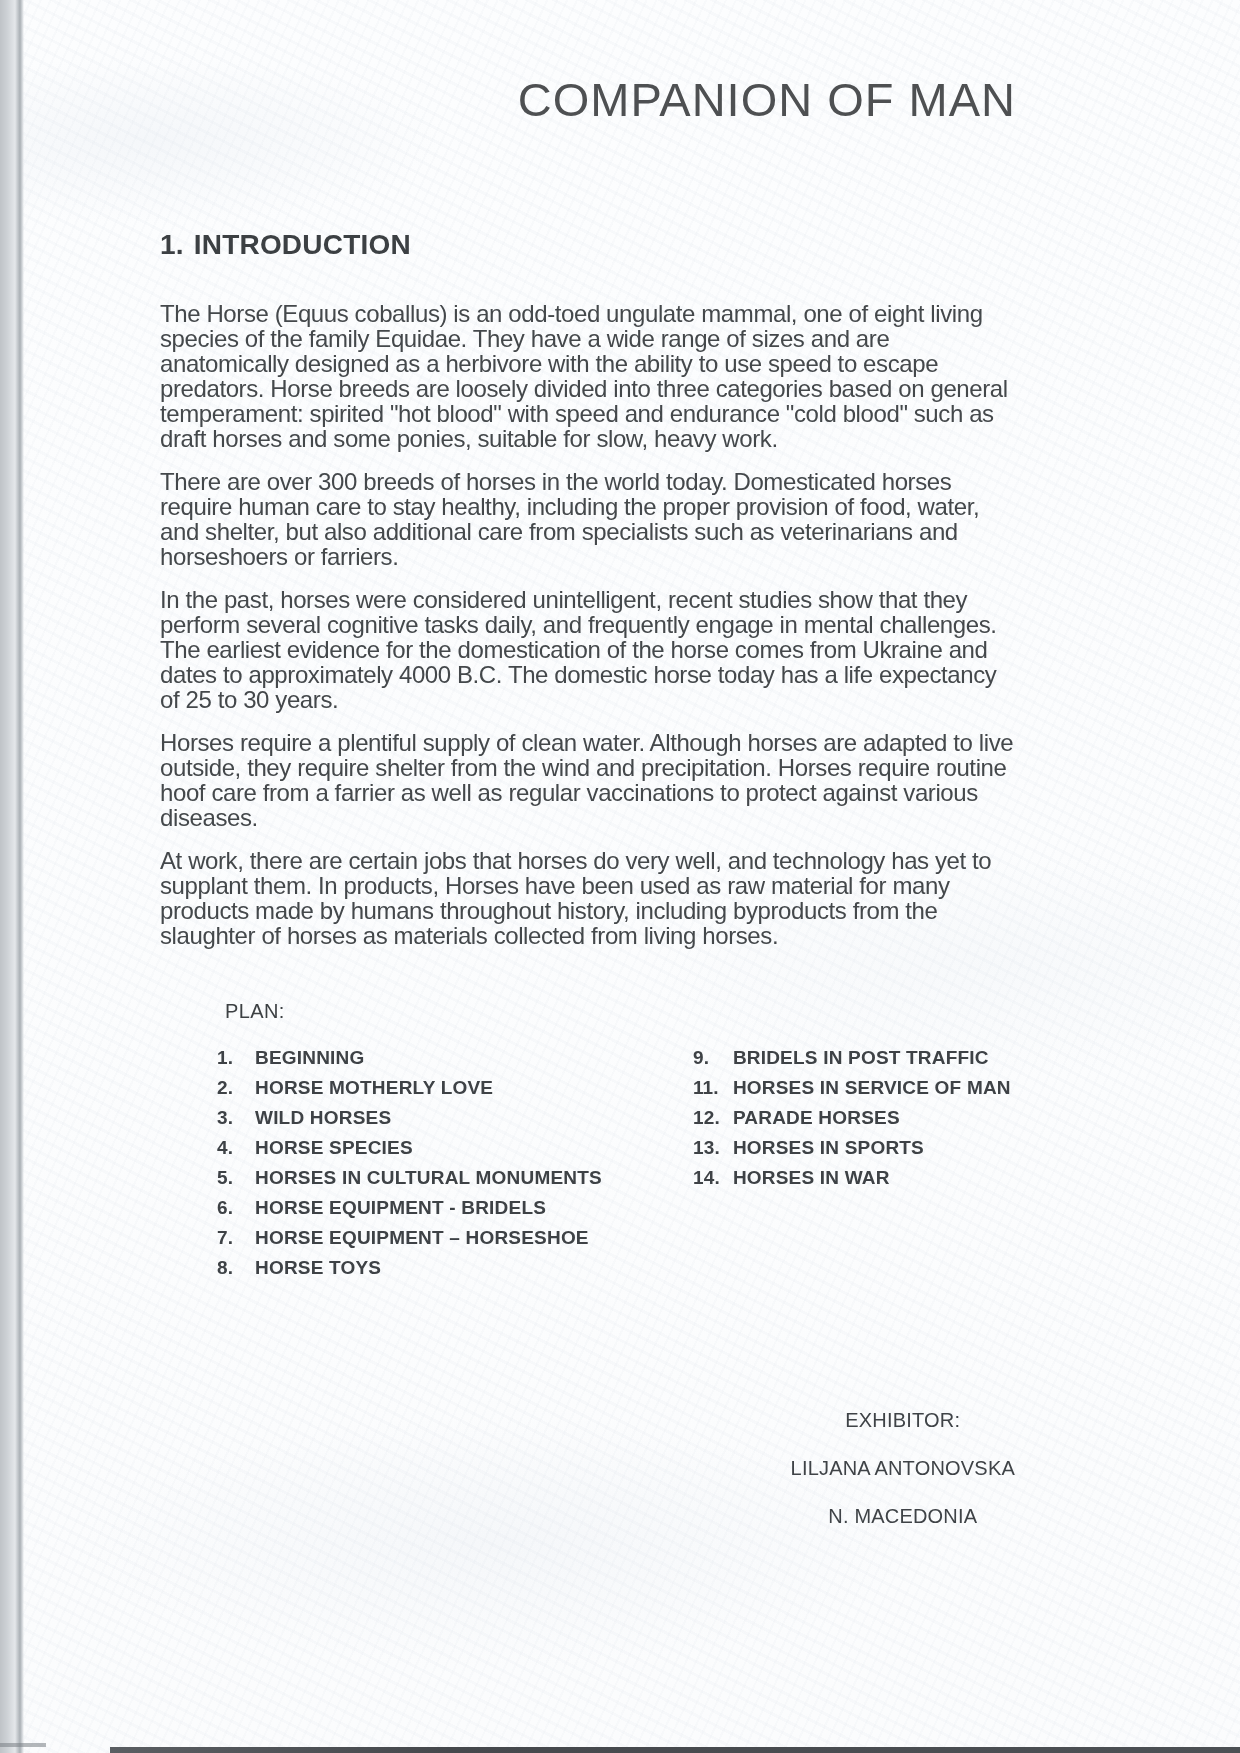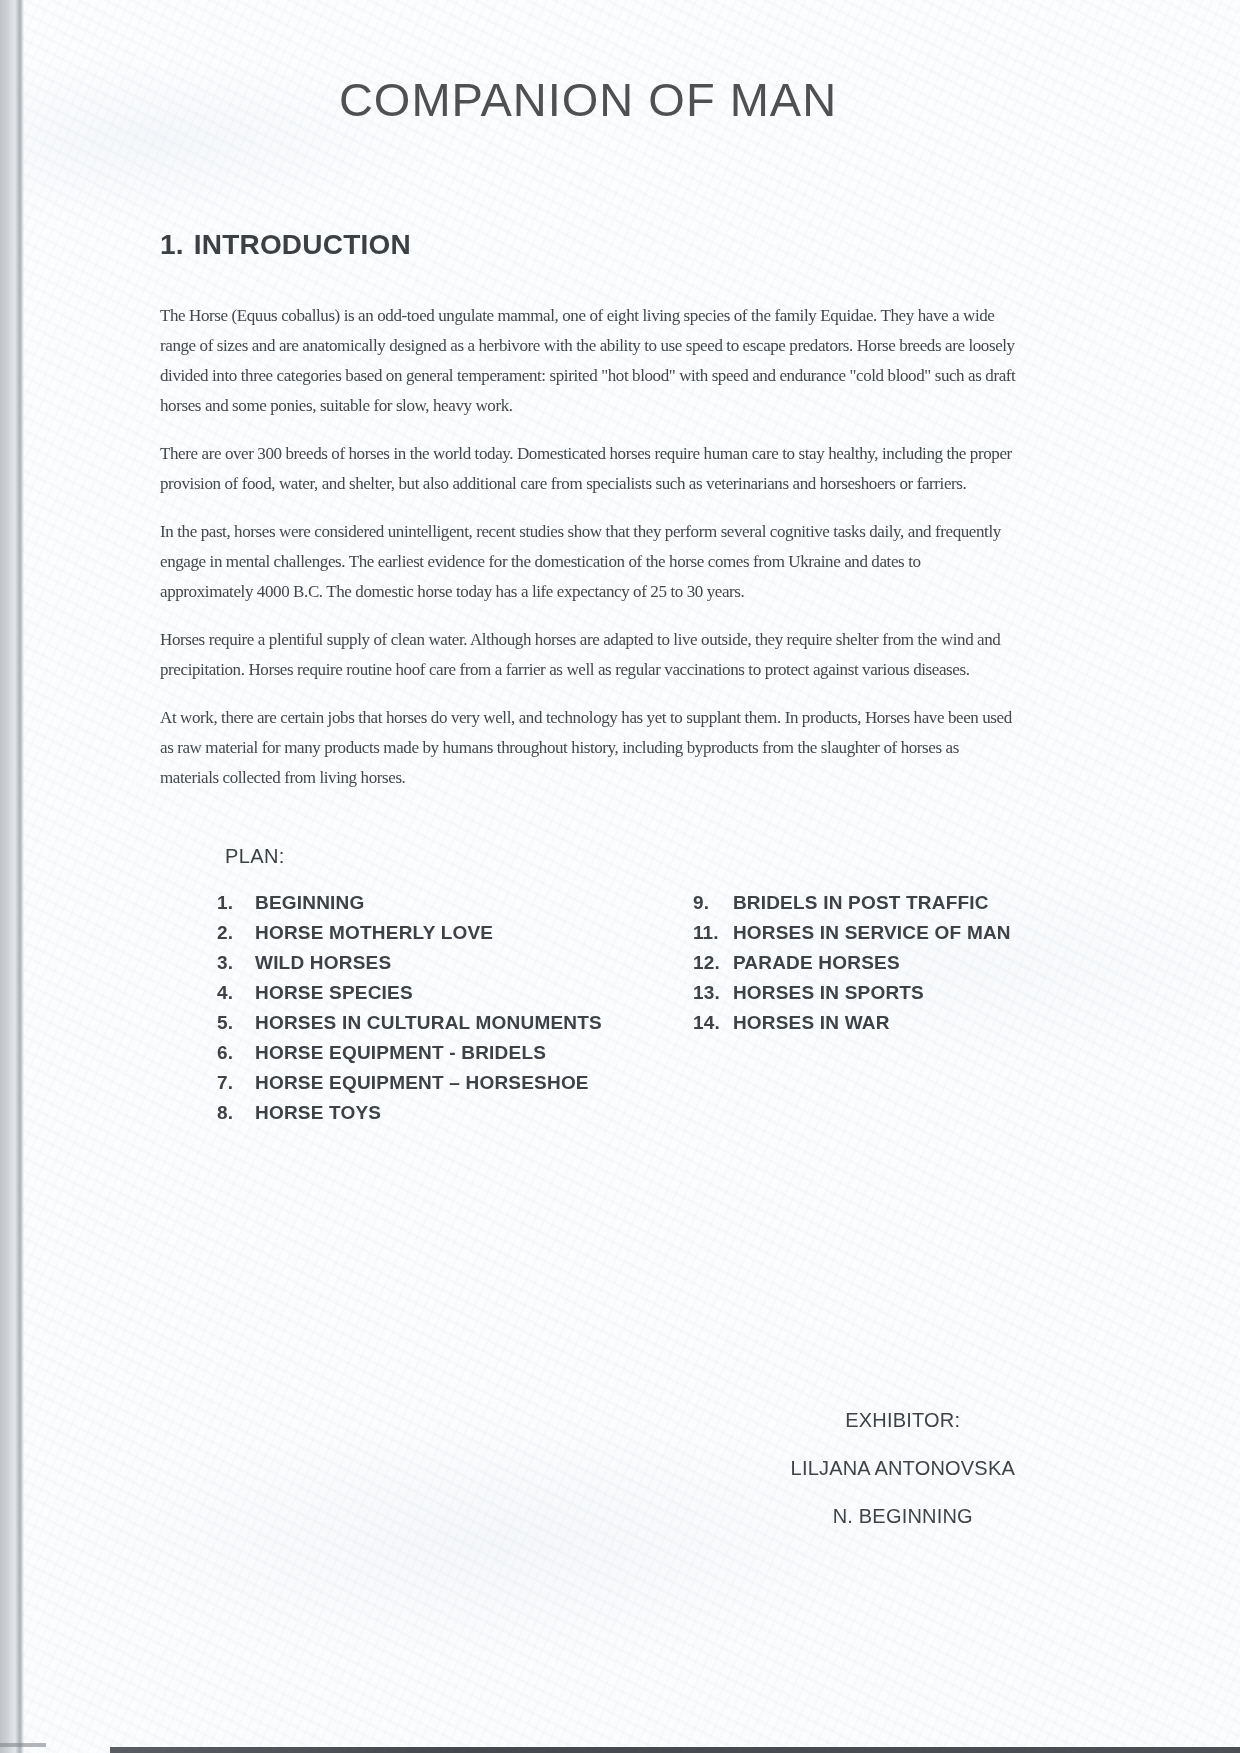--- a/index.html
+++ b/index.html
@@ -27,37 +27,36 @@
   }
   .scan-mark-bottom-left{
     position:absolute;left:0;bottom:6px;width:46px;height:4px;
     background:rgba(120,126,132,0.55);
   }
   .content{
     position:absolute;left:160px;top:0;width:856px;
   }
   .doc-title{
     margin:0;padding-top:72px;
-    text-align:center;
+    text-align:right;
     font-size:47px;font-weight:400;letter-spacing:1px;
     color:#4e5052;
     white-space:nowrap;
   }
   .section-heading{
     margin-top:102px;
     font-size:28px;font-weight:700;color:#3c4043;
     letter-spacing:0.2px;
   }
   .section-heading .num{margin-right:10px;}
   .body-text{margin-top:40px;}
   .body-text p{
     margin:0 0 18px 0;
-    font-size:17px;line-height:30px;letter-spacing:-0.4px;
+    font-size:24px;line-height:25px;letter-spacing:-0.4px;
     color:#44484b;
-    font-family:Liberation Serif, serif;
   }
   .plan-heading{
     margin:52px 0 0 65px;
     font-size:20px;font-weight:400;color:#3c4043;letter-spacing:0.4px;
   }
   .plan-columns{
     display:flex;margin-top:20px;
   }
   .plan-col{list-style:none;margin:0;padding:0;}
   .plan-col.left{margin-left:57px;width:486px;}
@@ -160,16 +159,16 @@
             <span>HORSES IN WAR</span>
           </li>
       </ul>
     </div>
 
   </div>
 
   <div class="exhibitor">
     <div>EXHIBITOR:</div>
     <div>LILJANA ANTONOVSKA</div>
-    <div>N. BEGINNING</div>
+    <div>N. MACEDONIA</div>
   </div>
 
 </div>
 
 </body></html>

